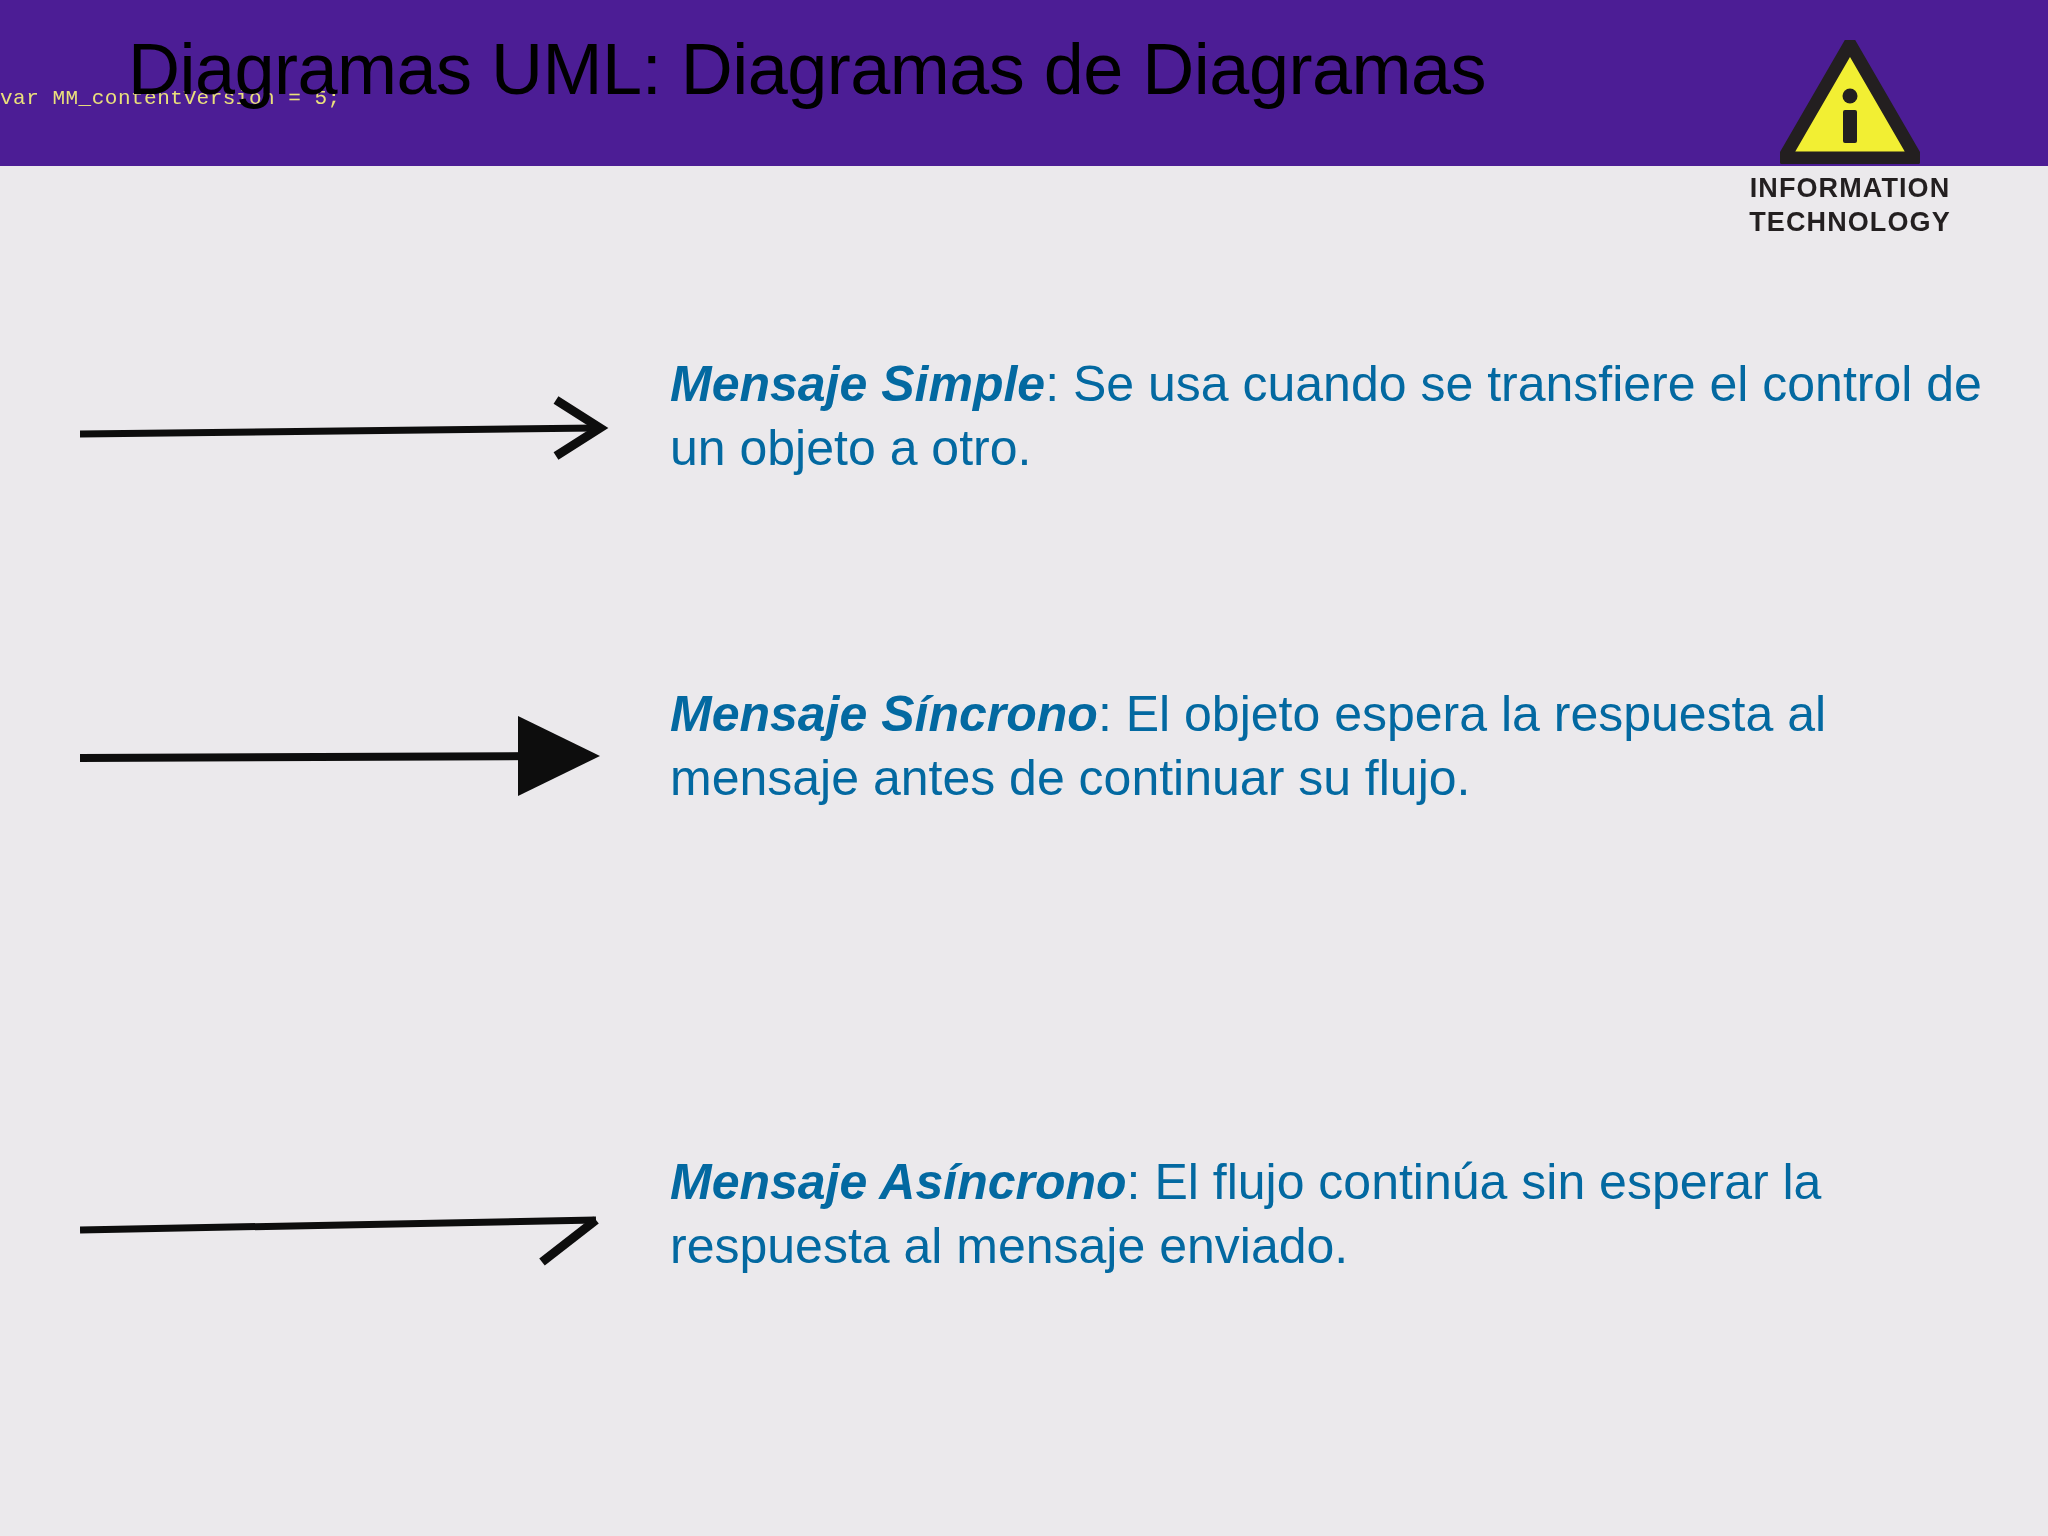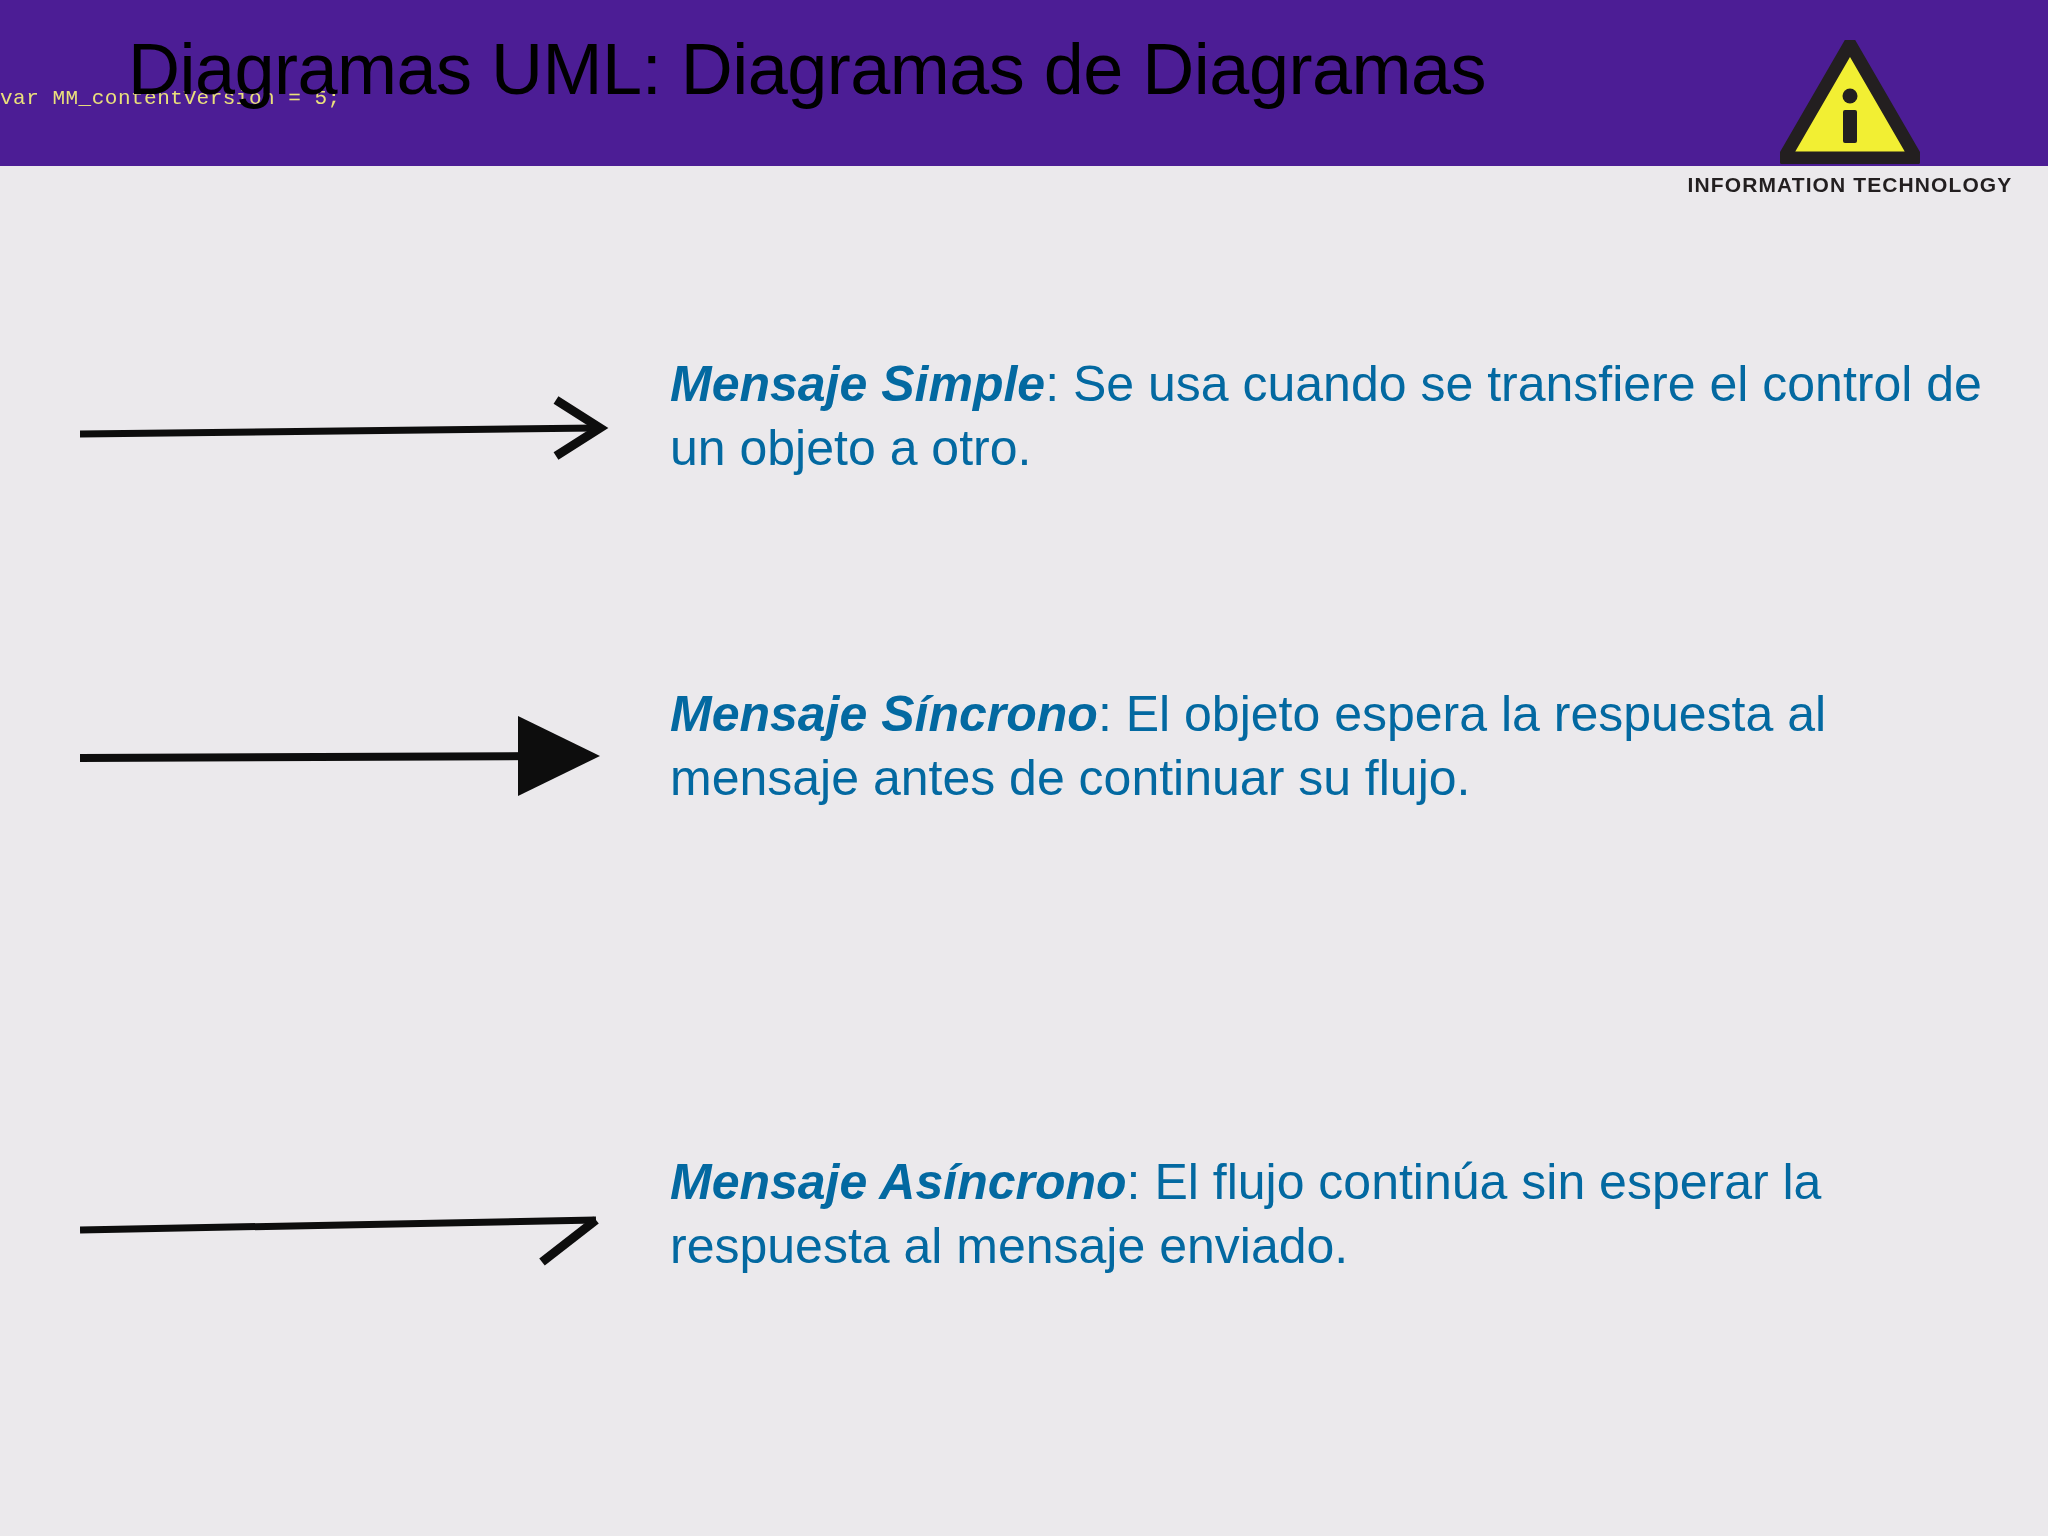--- a/index.html
+++ b/index.html
@@ -76,21 +76,21 @@
   .logo-triangle svg { display: block; }
   .logo-word {
     font-size: 53px;
     font-weight: bold;
     color: #231f20;
     letter-spacing: -1.5px;
     line-height: 0.98;
     font-family: "Liberation Sans", sans-serif;
   }
   .logo-sub {
-    font-size: 21px;
+    font-size: 27px;
     font-weight: bold;
     color: #231f20;
     letter-spacing: 1.1px;
     line-height: 1.25;
     font-family: "Liberation Sans", sans-serif;
   }
 
   
   .row {
     position: absolute;

